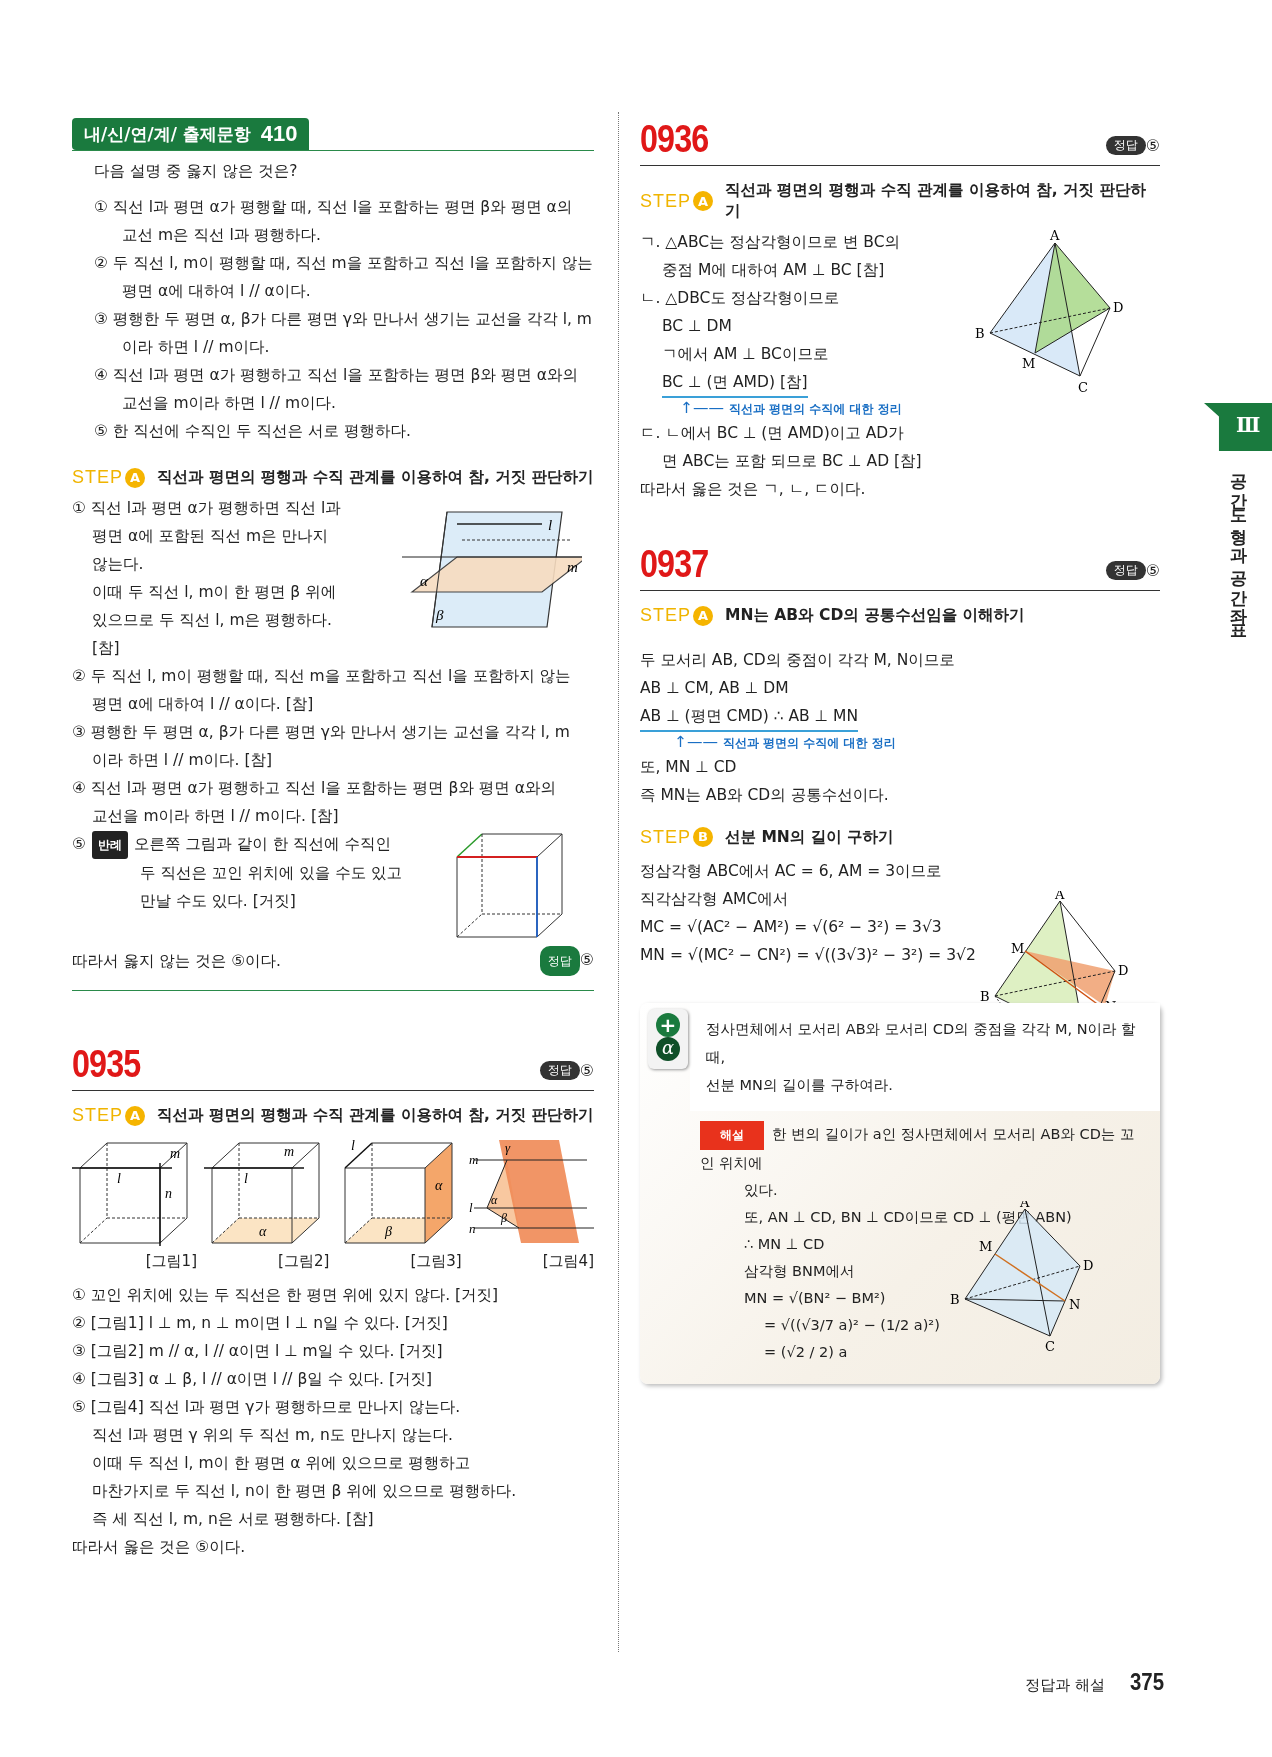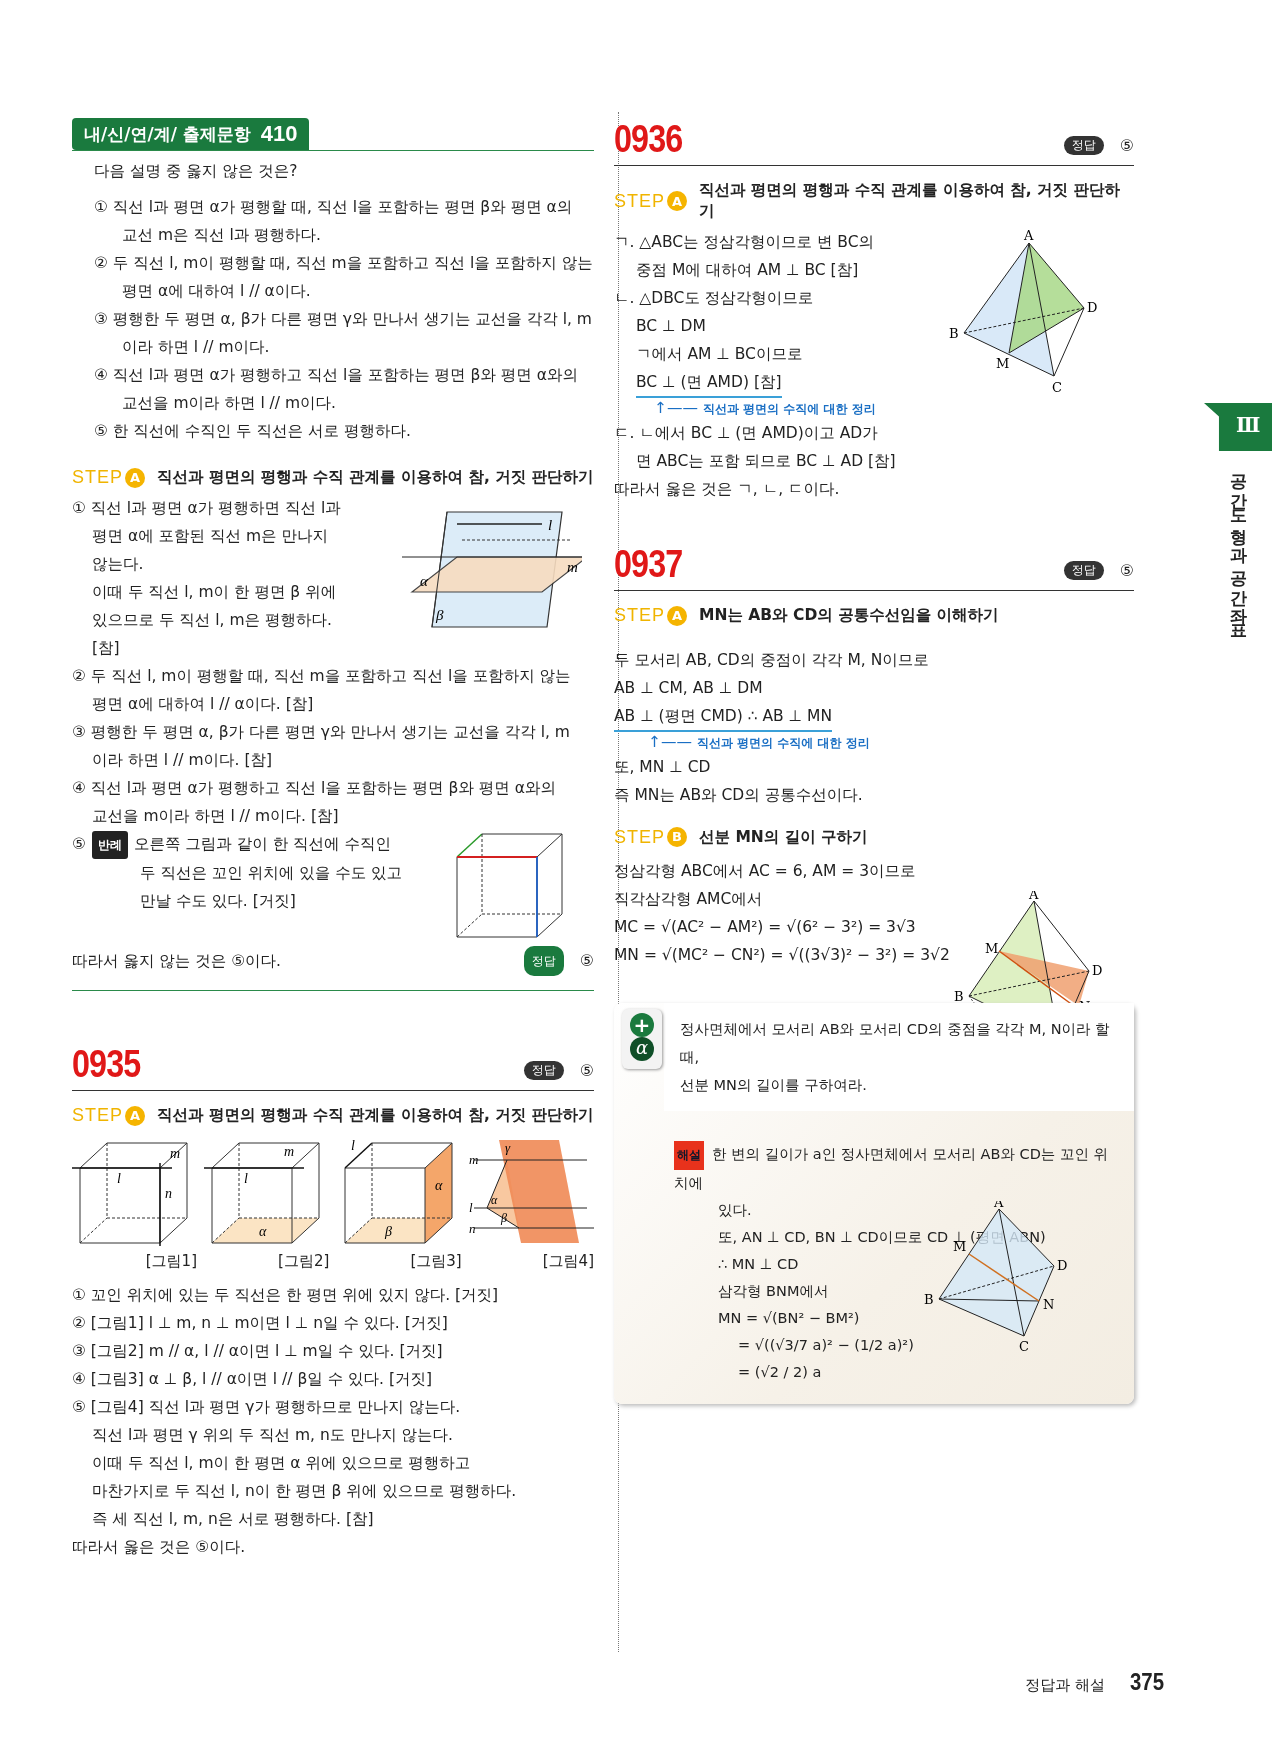--- a/index.html
+++ b/index.html
@@ -1,51 +1,51 @@
 <!DOCTYPE html>
 <html><head>
 <meta charset="utf-8">
 <style>
   * { box-sizing: border-box; margin: 0; padding: 0; }
   body { width: 1272px; height: 1757px; background: #fff; font-family: "DejaVu Sans", sans-serif; color: #222; position: relative; overflow: hidden; }
   .serif { font-family: "DejaVu Serif", "Liberation Serif", serif; }
   .ital { font-family: "Liberation Serif", "DejaVu Serif", serif; font-style: italic; }
   .col { position: absolute; }
   #left { left: 72px; top: 118px; width: 522px; }
-  #right { left: 614px; top: 118px; width: 520px; }
+  #right { left: 640px; top: 118px; width: 520px; }
   .divider { position: absolute; left: 618px; top: 112px; height: 1540px; border-left: 1.5px dotted #777; }
   .sec-tag { display: inline-flex; align-items: center; background: #1a7a3e; color: #fff; font-size: 17px; font-weight: bold; padding: 4px 12px; border-radius: 4px 4px 0 4px; height: 32px; }
   .sec-tag .num { font-size: 22px; margin-left: 10px; font-family: "Liberation Sans", sans-serif; }
   .sec-head { display: flex; align-items: flex-end; border-bottom: 1.5px solid #2a8a4a; }
   .q { font-size: 15.5px; line-height: 28px; }
   .q p { margin: 0; }
   .ind { padding-left: 30px; }
   .ind2 { padding-left: 22px; }
   .step { display: flex; align-items: center; margin-top: 14px; margin-bottom: 6px; font-size: 15.5px; font-weight: bold; }
   .step-lbl { color: #f0b400; font-family: "Liberation Sans", sans-serif; font-weight: normal; font-size: 18px; letter-spacing: 1px; }
   .step-circle { display: inline-flex; align-items: center; justify-content: center; width: 20px; height: 20px; border-radius: 50%; background: #f5b400; color: #fff; font-size: 13px; margin-left: 2px; margin-right: 12px; font-weight: bold; }
   .prob-num { font-family: "Liberation Sans", sans-serif; font-weight: bold; color: #e01818; font-size: 38px; letter-spacing: -1px; transform: scaleX(0.85); transform-origin: left; display: inline-block; }
   .prob-head { display: flex; justify-content: space-between; align-items: flex-end; border-bottom: 1.5px solid #333; padding-bottom: 4px; }
-  .ans { display: flex; align-items: center; gap: 16px; font-size: 16px; margin-bottom: 6px; }
+  .ans { display: flex; align-items: flex-start; gap: 0; font-size: 16px; margin-bottom: 6px; }
   .ans-badge { background: #333; color: #fff; border-radius: 10px; padding: 1px 8px; font-size: 12px; }
   .ans-badge.green { background: #1a7a3e; }
   .note-blue { color: #1a6fc4; font-size: 12px; font-weight: bold; }
   .underline-blue { border-bottom: 2px solid #3aa0d8; display: inline-block; }
   .side-tab { position: absolute; left: 1204px; top: 403px; width: 68px; height: 48px; background: #1a7a3e; clip-path: polygon(0 0, 100% 0, 100% 100%, 22% 100%, 22% 28%); }
   .side-tab span { position: absolute; left: 32px; top: 10px; color: #fff; font-weight: bold; font-size: 20px; font-family: "DejaVu Serif", serif; }
   .side-text { position: absolute; left: 1228px; top: 462px; writing-mode: vertical-rl; font-size: 17px; font-weight: bold; letter-spacing: 1px; }
   .footer { position: absolute; right: 105px; top: 1668px; display: flex; align-items: baseline; gap: 22px; }
   .footer .lbl { font-size: 15px; }
   .footer .pg { font-size: 24px; font-weight: bold; font-family: "Liberation Sans", sans-serif; transform: scaleX(0.85); display: inline-block; }
   .plus-box { margin-top: 26px; border-radius: 8px; background: linear-gradient(135deg, #fff 0%, #f6f1e8 60%, #f3ede2 100%); box-shadow: 2px 2px 4px #bbb; position: relative; padding: 14px 16px 18px 60px; }
   .plus-icon { position: absolute; left: 8px; top: 6px; width: 40px; height: 60px; background: #f3f3f3; border-radius: 6px; box-shadow: 1px 1px 3px #999; }
   .plus-icon .c1 { position: absolute; left: 8px; top: 4px; width: 24px; height: 24px; border-radius: 50%; background: #1a7a3e; color: #fff; text-align: center; font-weight: bold; font-size: 20px; line-height: 24px; }
   .plus-icon .c2 { position: absolute; left: 8px; top: 28px; width: 24px; height: 24px; border-radius: 50%; background: #0f4f28; color: #fff; text-align: center; font-style: italic; font-family: "DejaVu Serif", serif; font-size: 18px; line-height: 22px; }
   .plus-q { background: #fff; margin: -14px -16px 10px -10px; padding: 12px 16px; font-size: 14.5px; line-height: 28px; }
-  .hae { display: inline-block; background: #e8321c; color: #0f172a; font-size: 12px; font-weight: bold; padding: 1px 3px; margin-right: 8px; margin-top: 20px; }
+  .hae { display: inline-block; background: #e8321c; color: #ffffff; font-size: 12px; font-weight: bold; padding: 1px 20px; margin-right: 8px; }
   .banrye { display: inline-block; background: #222; color: #fff; font-size: 12px; font-weight: bold; padding: 0 6px; border-radius: 3px; margin: 0 6px; }
   .fig-cap { font-size: 15px; text-align: right; }
   .figs { display: flex; justify-content: space-between; margin-top: 12px; }
   .figs .f { width: 125px; }
   .green-rule { border-top: 1.5px solid #2a8a4a; margin-top: 14px; }
   .conc { display: flex; justify-content: space-between; align-items: center; margin-top: 16px; }
 </style>
 </head>
 <body>
 

